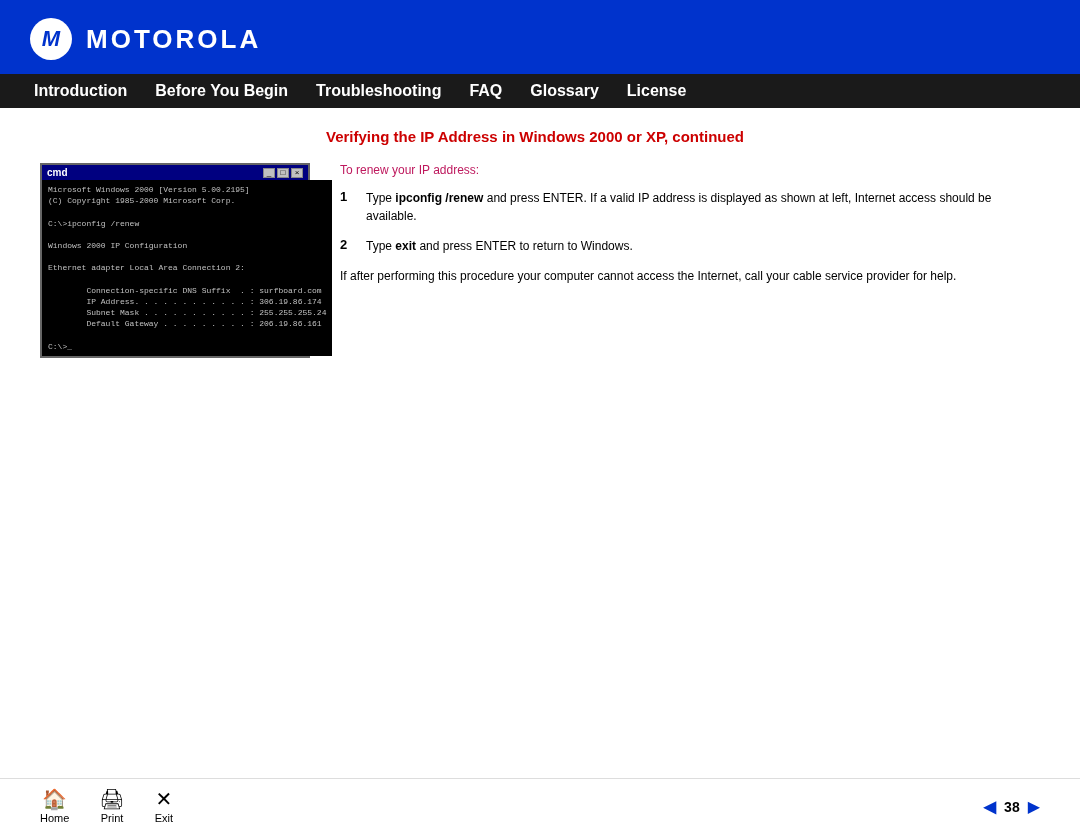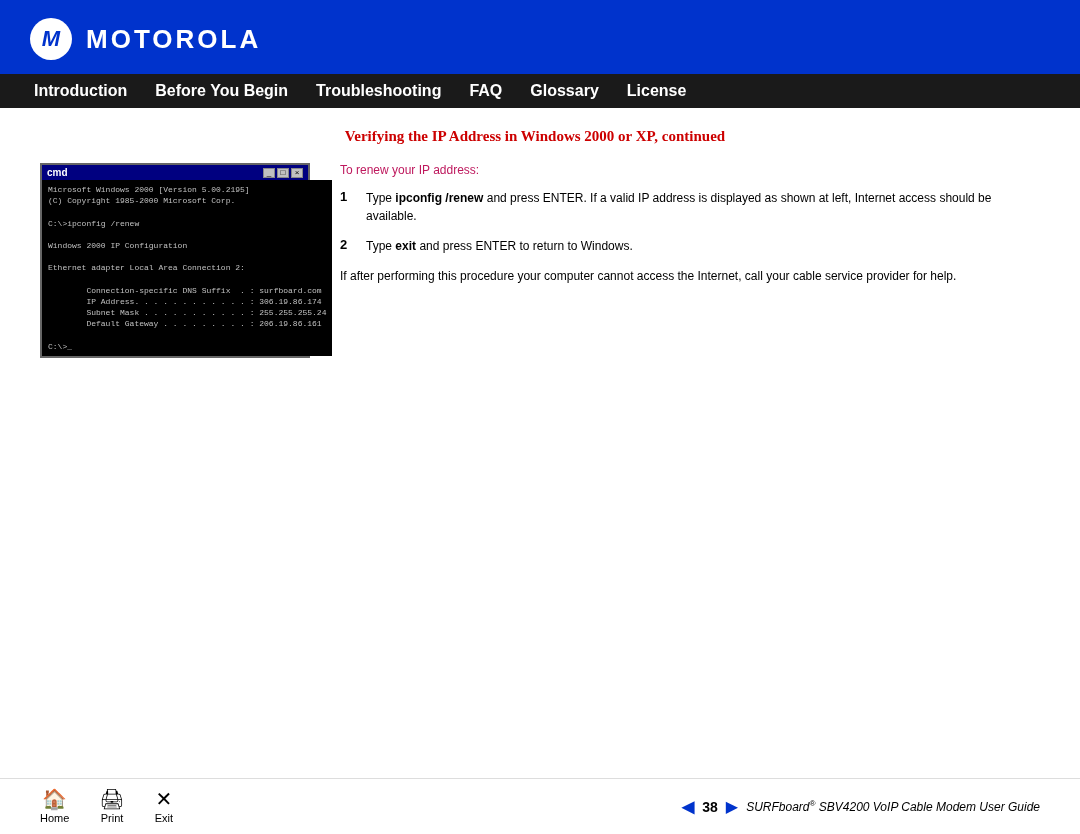--- a/index.html
+++ b/index.html
@@ -73,21 +73,20 @@
       background: #ffffff;
     }
 
     
     .page-title {
       color: #cc0000;
       font-size: 15px;
       font-weight: bold;
       text-align: center;
       margin-bottom: 18px;
-      font-family: Liberation Serif, serif;
     }
 
     
     .content-row {
       display: flex;
       align-items: flex-start;
       gap: 30px;
     }
 
     
@@ -317,15 +316,14 @@
     <div class="footer-nav-item">
       <span class="footer-icon">✕</span>
       <span>Exit</span>
     </div>
   </div>
 
   <div class="footer-right">
     <span class="footer-arrow">◀</span>
     <span class="page-num">38</span>
     <span class="footer-right-arrow">▶</span>
-    <span class="guide-title"><em>SURFboard<sup>®</sup> SBV4200 VoIP Cable Modem User Guide</em></span>
   </div>
 </div>
 
 </body></html>

